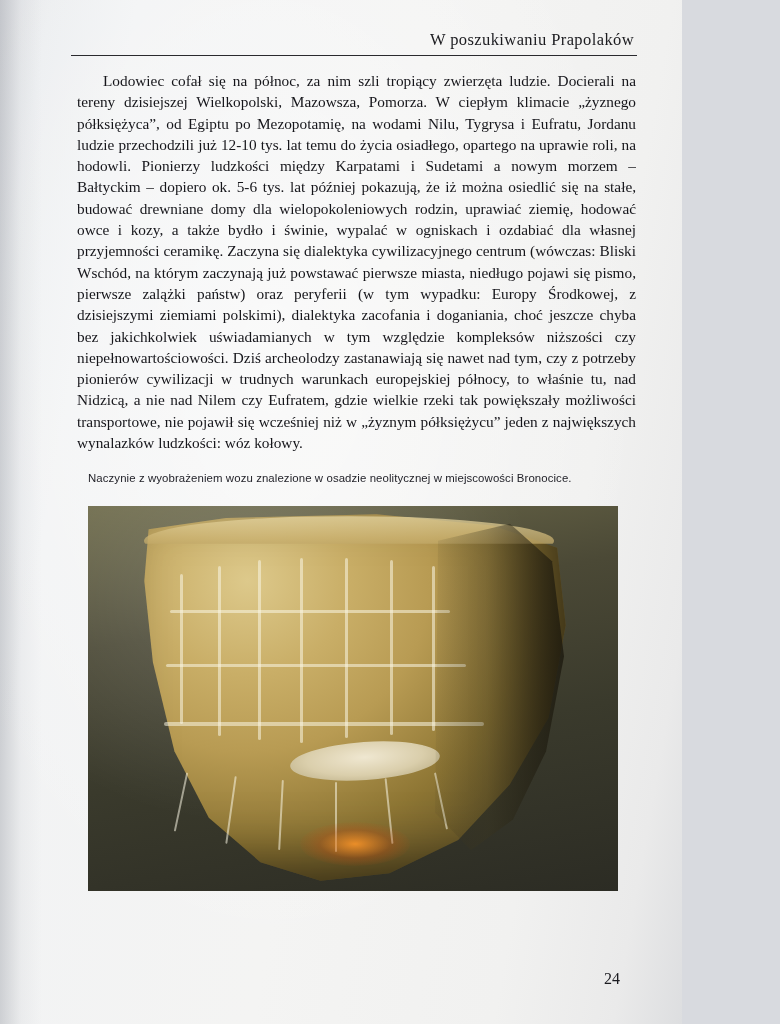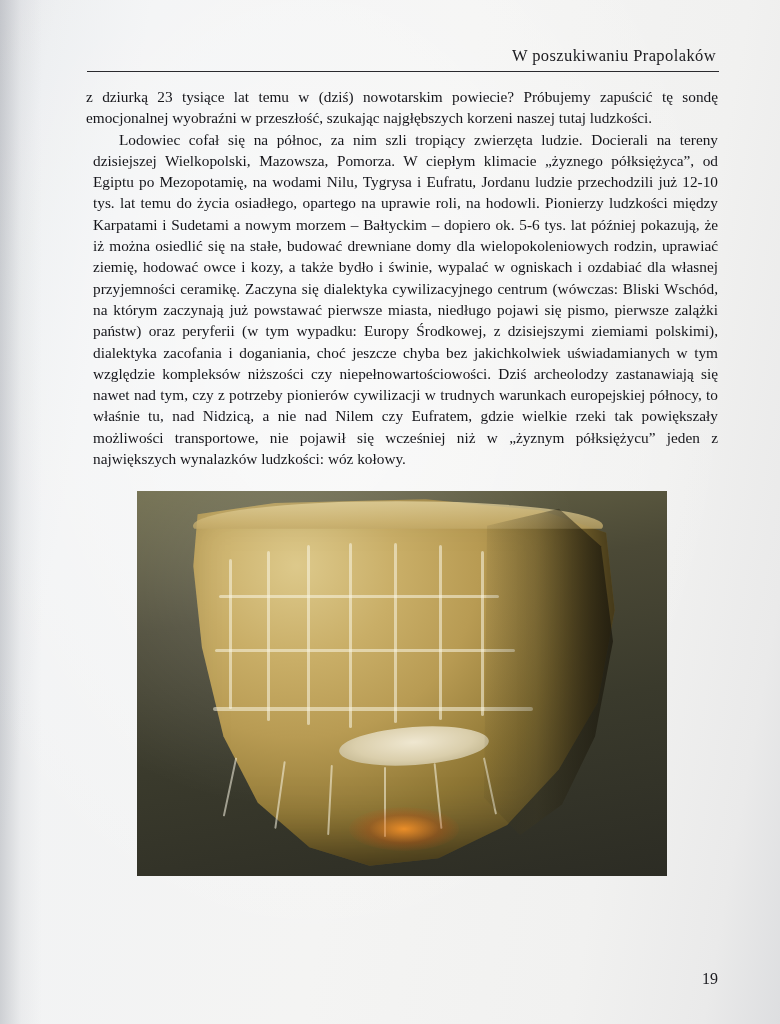--- a/index.html
+++ b/index.html
@@ -8,25 +8,25 @@
   }
   body {
     width: 780px;
     height: 1024px;
     background: #d8dadf;
     font-family: "Liberation Serif", serif;
     overflow: hidden;
   }
   .page {
     position: relative;
-    width: 780px;
+    width: 682px;
     height: 1024px;
     background: linear-gradient(100deg, #e4e5e8 0%, #eceef0 6%, #f2f3f4 16%, #f4f4f3 50%, #f1f1f0 78%, #eaeaea 92%, #dddee0 100%);
     box-sizing: border-box;
-    padding: 16px;
+    padding: 0;
   }
   
   .page::before {
     content: "";
     position: absolute;
     left: 0; top: 0; right: 0; bottom: 0;
     background: radial-gradient(ellipse at 40% 35%, rgba(255,255,255,0.55) 0%, rgba(255,255,255,0.0) 65%);
     pointer-events: none;
   }
   .page::after {
@@ -162,24 +162,24 @@
 </head>
 <body>
 
 <div class="page">
   <div class="content">
 
     <div class="running-head">W poszukiwaniu Prapolaków</div>
     <hr class="head-rule">
 
     <div class="body-text">
-      <p>z dziurką 23 tysiące lat temu w (dziś) nowotarskim powiecie? Próbujemy zapuścić tę sondę emocjonalnej wyobraźni w przeszłość, szukając najgłębszych korzeni naszej tutaj ludzkości.</p>
       <p class="indent">Lodowiec cofał się na północ, za nim szli tropiący zwierzęta ludzie. Docierali na tereny dzisiejszej Wielkopolski, Mazowsza, Pomorza. W ciepłym klimacie „żyznego półksiężyca”, od Egiptu po Mezopotamię, na wodami Nilu, Tygrysa i Eufratu, Jordanu ludzie przechodzili już 12-10 tys. lat temu do życia osiadłego, opartego na uprawie roli, na hodowli. Pionierzy ludzkości między Karpatami i Sudetami a nowym morzem – Bałtyckim – dopiero ok. 5-6 tys. lat później pokazują, że iż można osiedlić się na stałe, budować drewniane domy dla wielopokoleniowych rodzin, uprawiać ziemię, hodować owce i kozy, a także bydło i świnie, wypalać w ogniskach i ozdabiać dla własnej przyjemności ceramikę. Zaczyna się dialektyka cywilizacyjnego centrum (wówczas: Bliski Wschód, na którym zaczynają już powstawać pierwsze miasta, niedługo pojawi się pismo, pierwsze zalążki państw) oraz peryferii (w tym wypadku: Europy Środkowej, z dzisiejszymi ziemiami polskimi), dialektyka zacofania i doganiania, choć jeszcze chyba bez jakichkolwiek uświadamianych w tym względzie kompleksów niższości czy niepełnowartościowości. Dziś archeolodzy zastanawiają się nawet nad tym, czy z potrzeby pionierów cywilizacji w trudnych warunkach europejskiej północy, to właśnie tu, nad Nidzicą, a nie nad Nilem czy Eufratem, gdzie wielkie rzeki tak powiększały możliwości transportowe, nie pojawił się wcześniej niż w „żyznym półksiężycu” jeden z największych wynalazków ludzkości: wóz kołowy.</p>
     </div>
 
+    <div class="caption">Naczynie z wyobrażeniem wozu znalezione w osadzie neolitycznej w miejscowości Bronocice.</div>
 
     <div class="figure">
       <div class="figure-inner">
         <div class="vessel">
           <div class="body"></div>
           <div class="rim"></div>
           <div class="incision" style="left:40px; top:60px; width:3px; height:150px;"></div>
           <div class="incision" style="left:78px; top:52px; width:3px; height:170px;"></div>
           <div class="incision" style="left:118px; top:46px; width:3px; height:180px;"></div>
           <div class="incision" style="left:160px; top:44px; width:3px; height:185px;"></div>
@@ -197,14 +197,14 @@
           <div class="incision" style="left:300px; top:258px; width:2px; height:58px; transform:rotate(-12deg);"></div>
           <div class="interior"></div>
           <div class="shadowside"></div>
           <div class="glow"></div>
         </div>
       </div>
     </div>
 
   </div>
 
-  <div class="folio">19</div>
+  <div class="folio">24</div>
 </div>
 
 </body></html>

